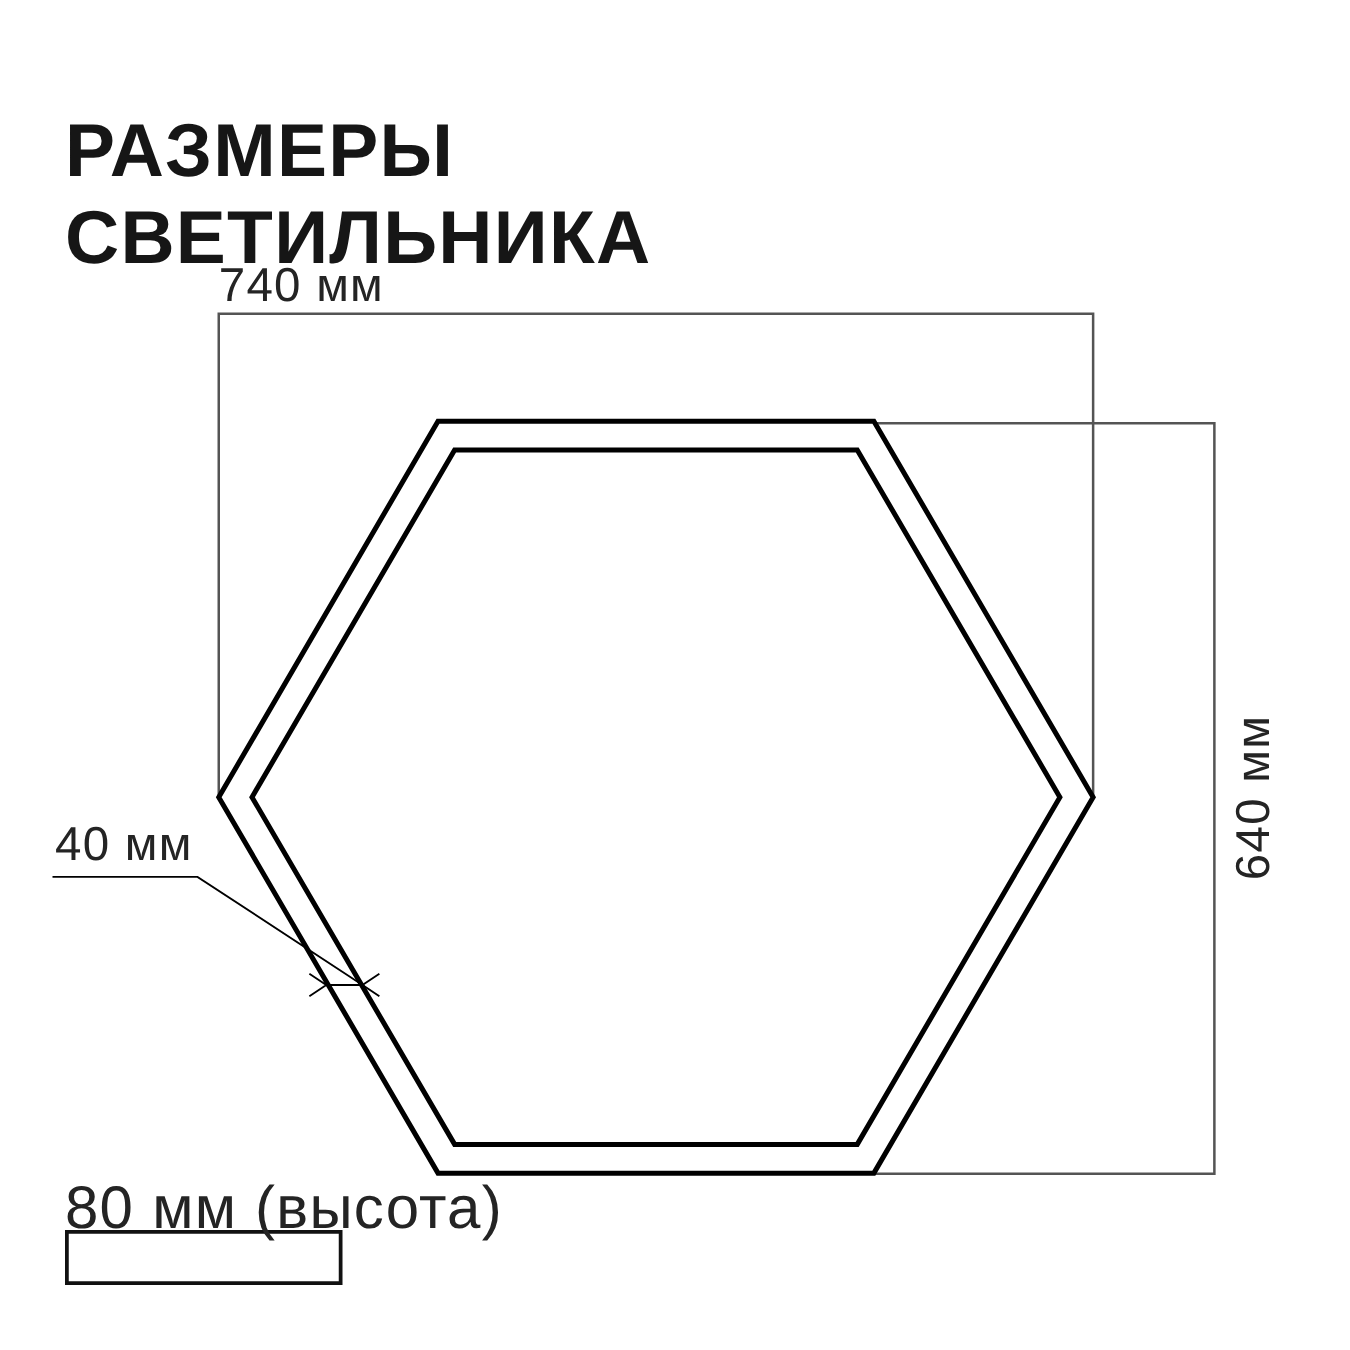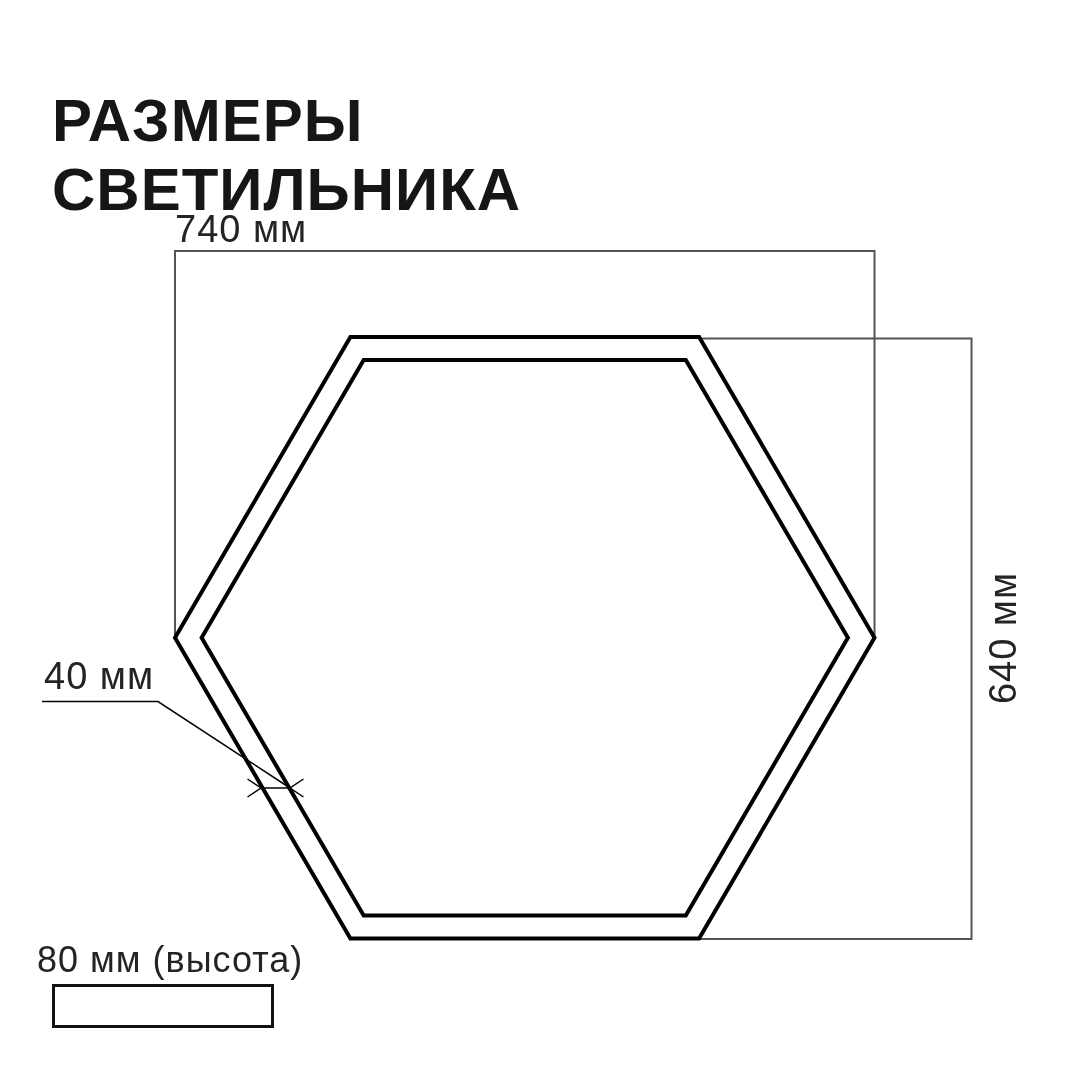--- a/index.html
+++ b/index.html
@@ -56,23 +56,23 @@
     display: flex;
     align-items: center;
     justify-content: center;
     transform: rotate(-90deg);
   }
   .label-profile {
     left: 44px;
     top: 655px;
   }
   .label-depth {
-    left: 37px;
+    left: 52px;
     top: 939px;
-    font-size: 36px;
+    font-size: 48px;
   }
 </style>
 </head>
 <body>
 
 <div class="canvas">
 
   <h1 class="title"><span class="line">РАЗМЕРЫ</span><span class="line">СВЕТИЛЬНИКА</span></h1>
 
   <svg class="diagram-svg" viewBox="0 0 1080 1080" xmlns="http://www.w3.org/2000/svg">

